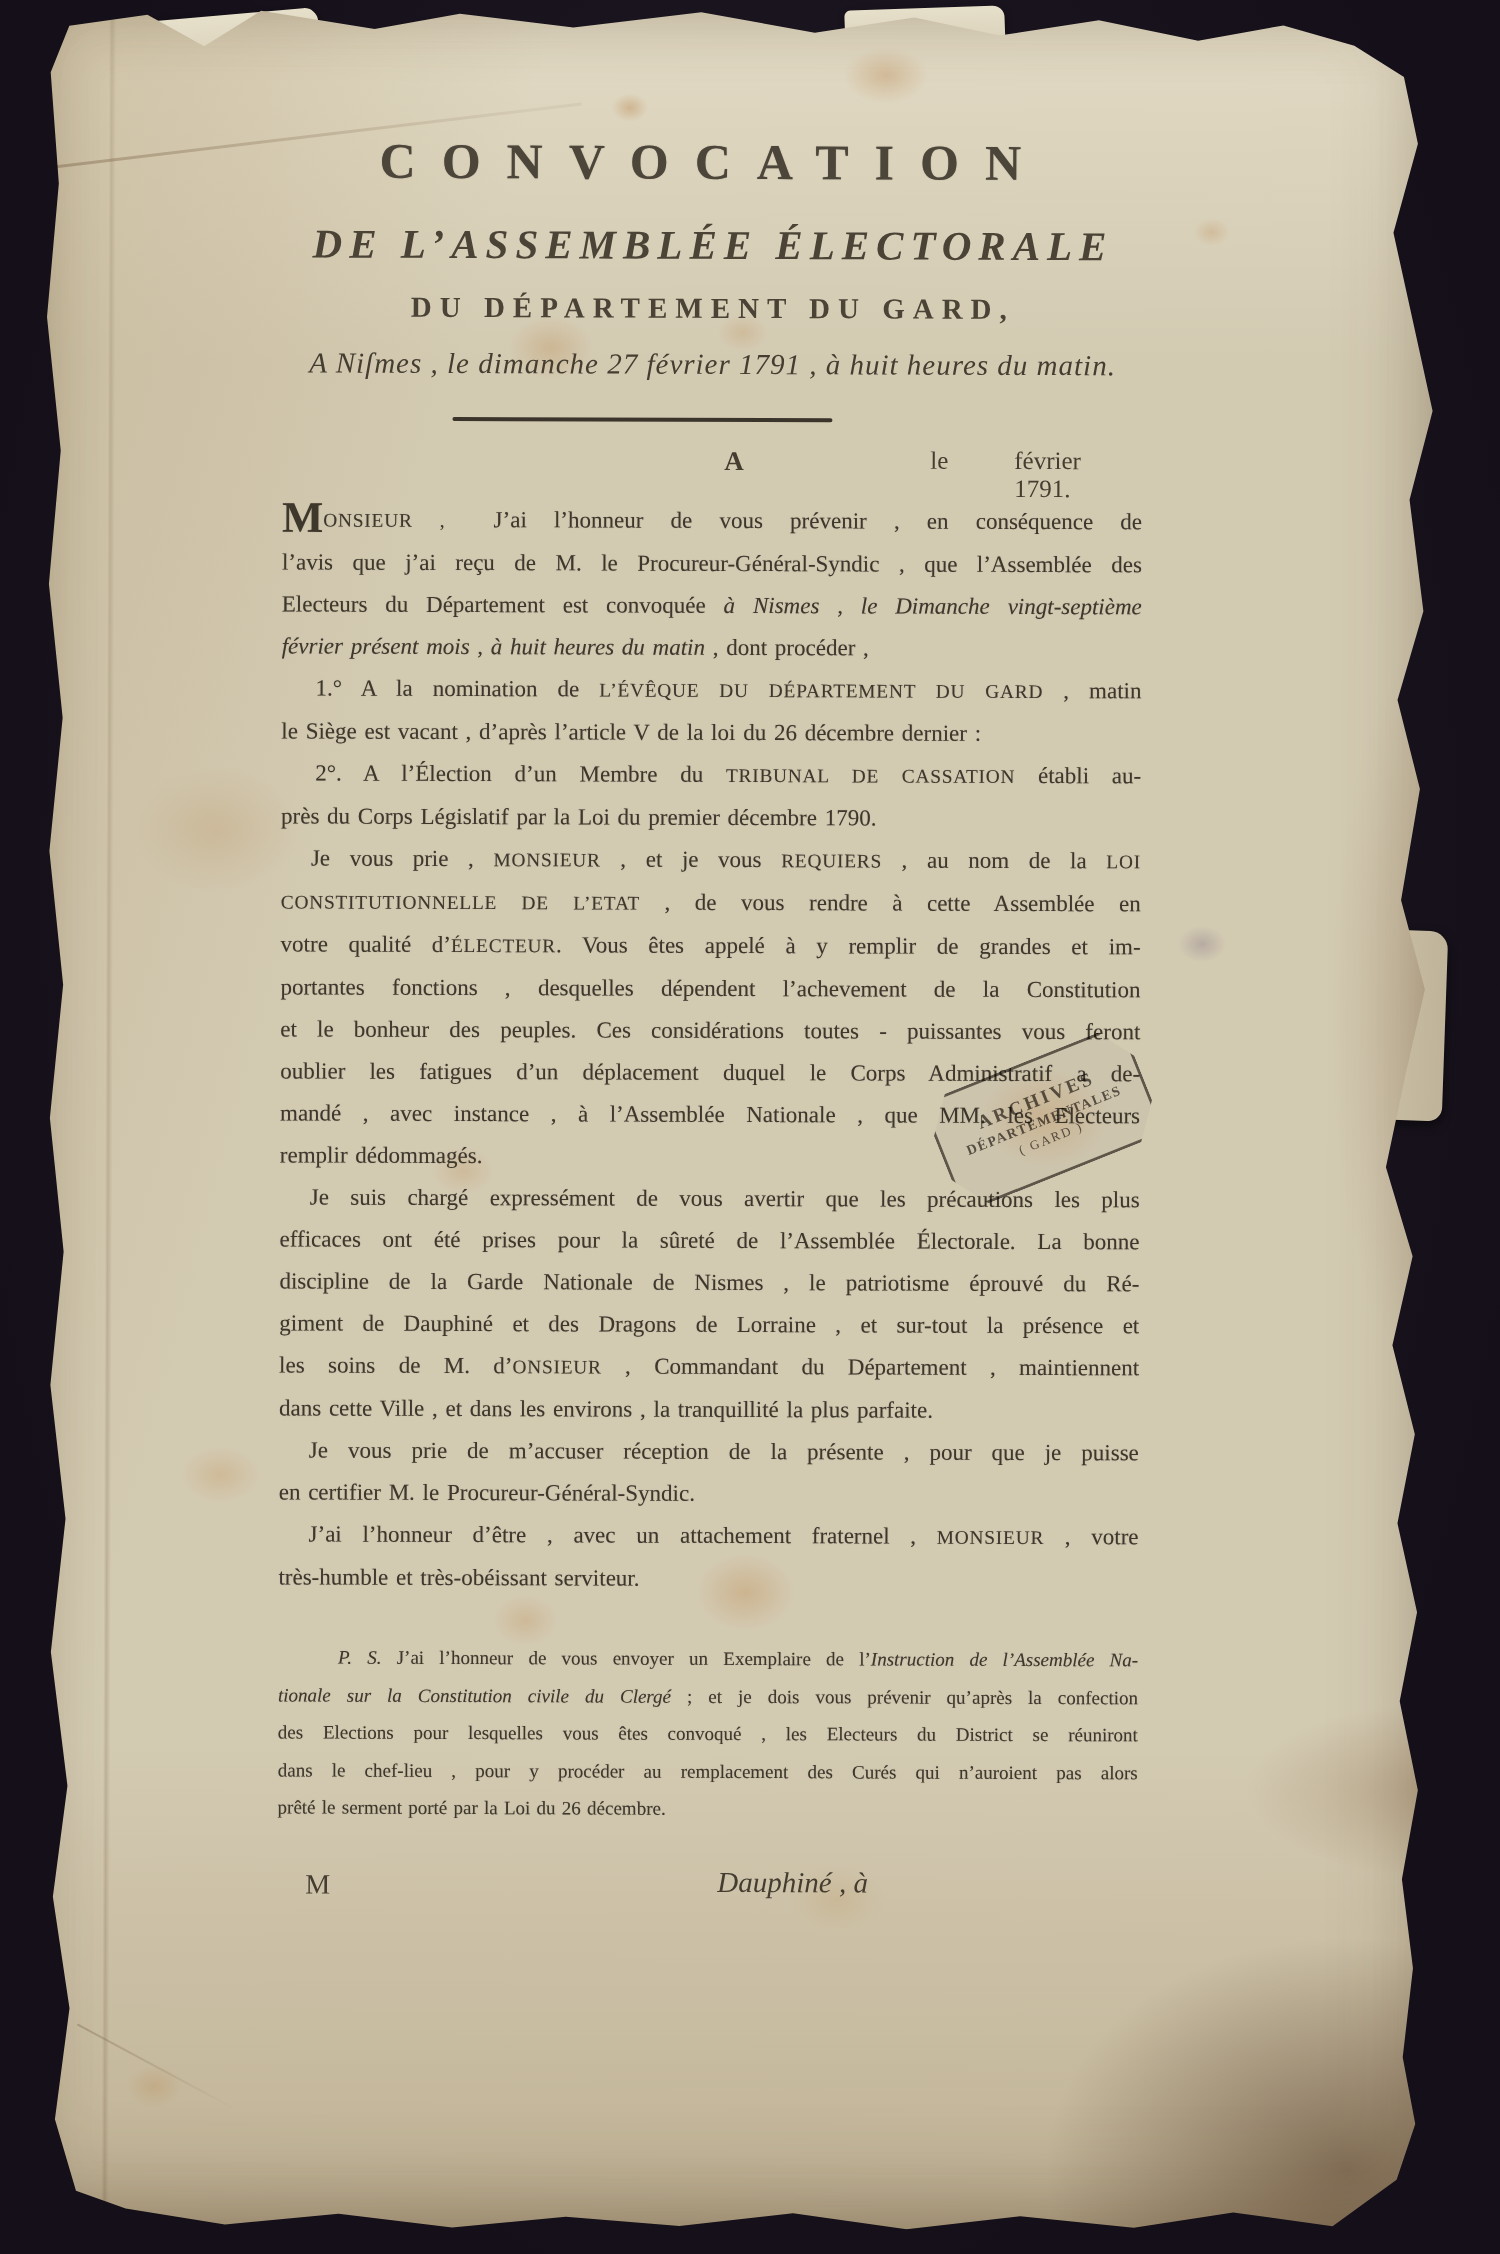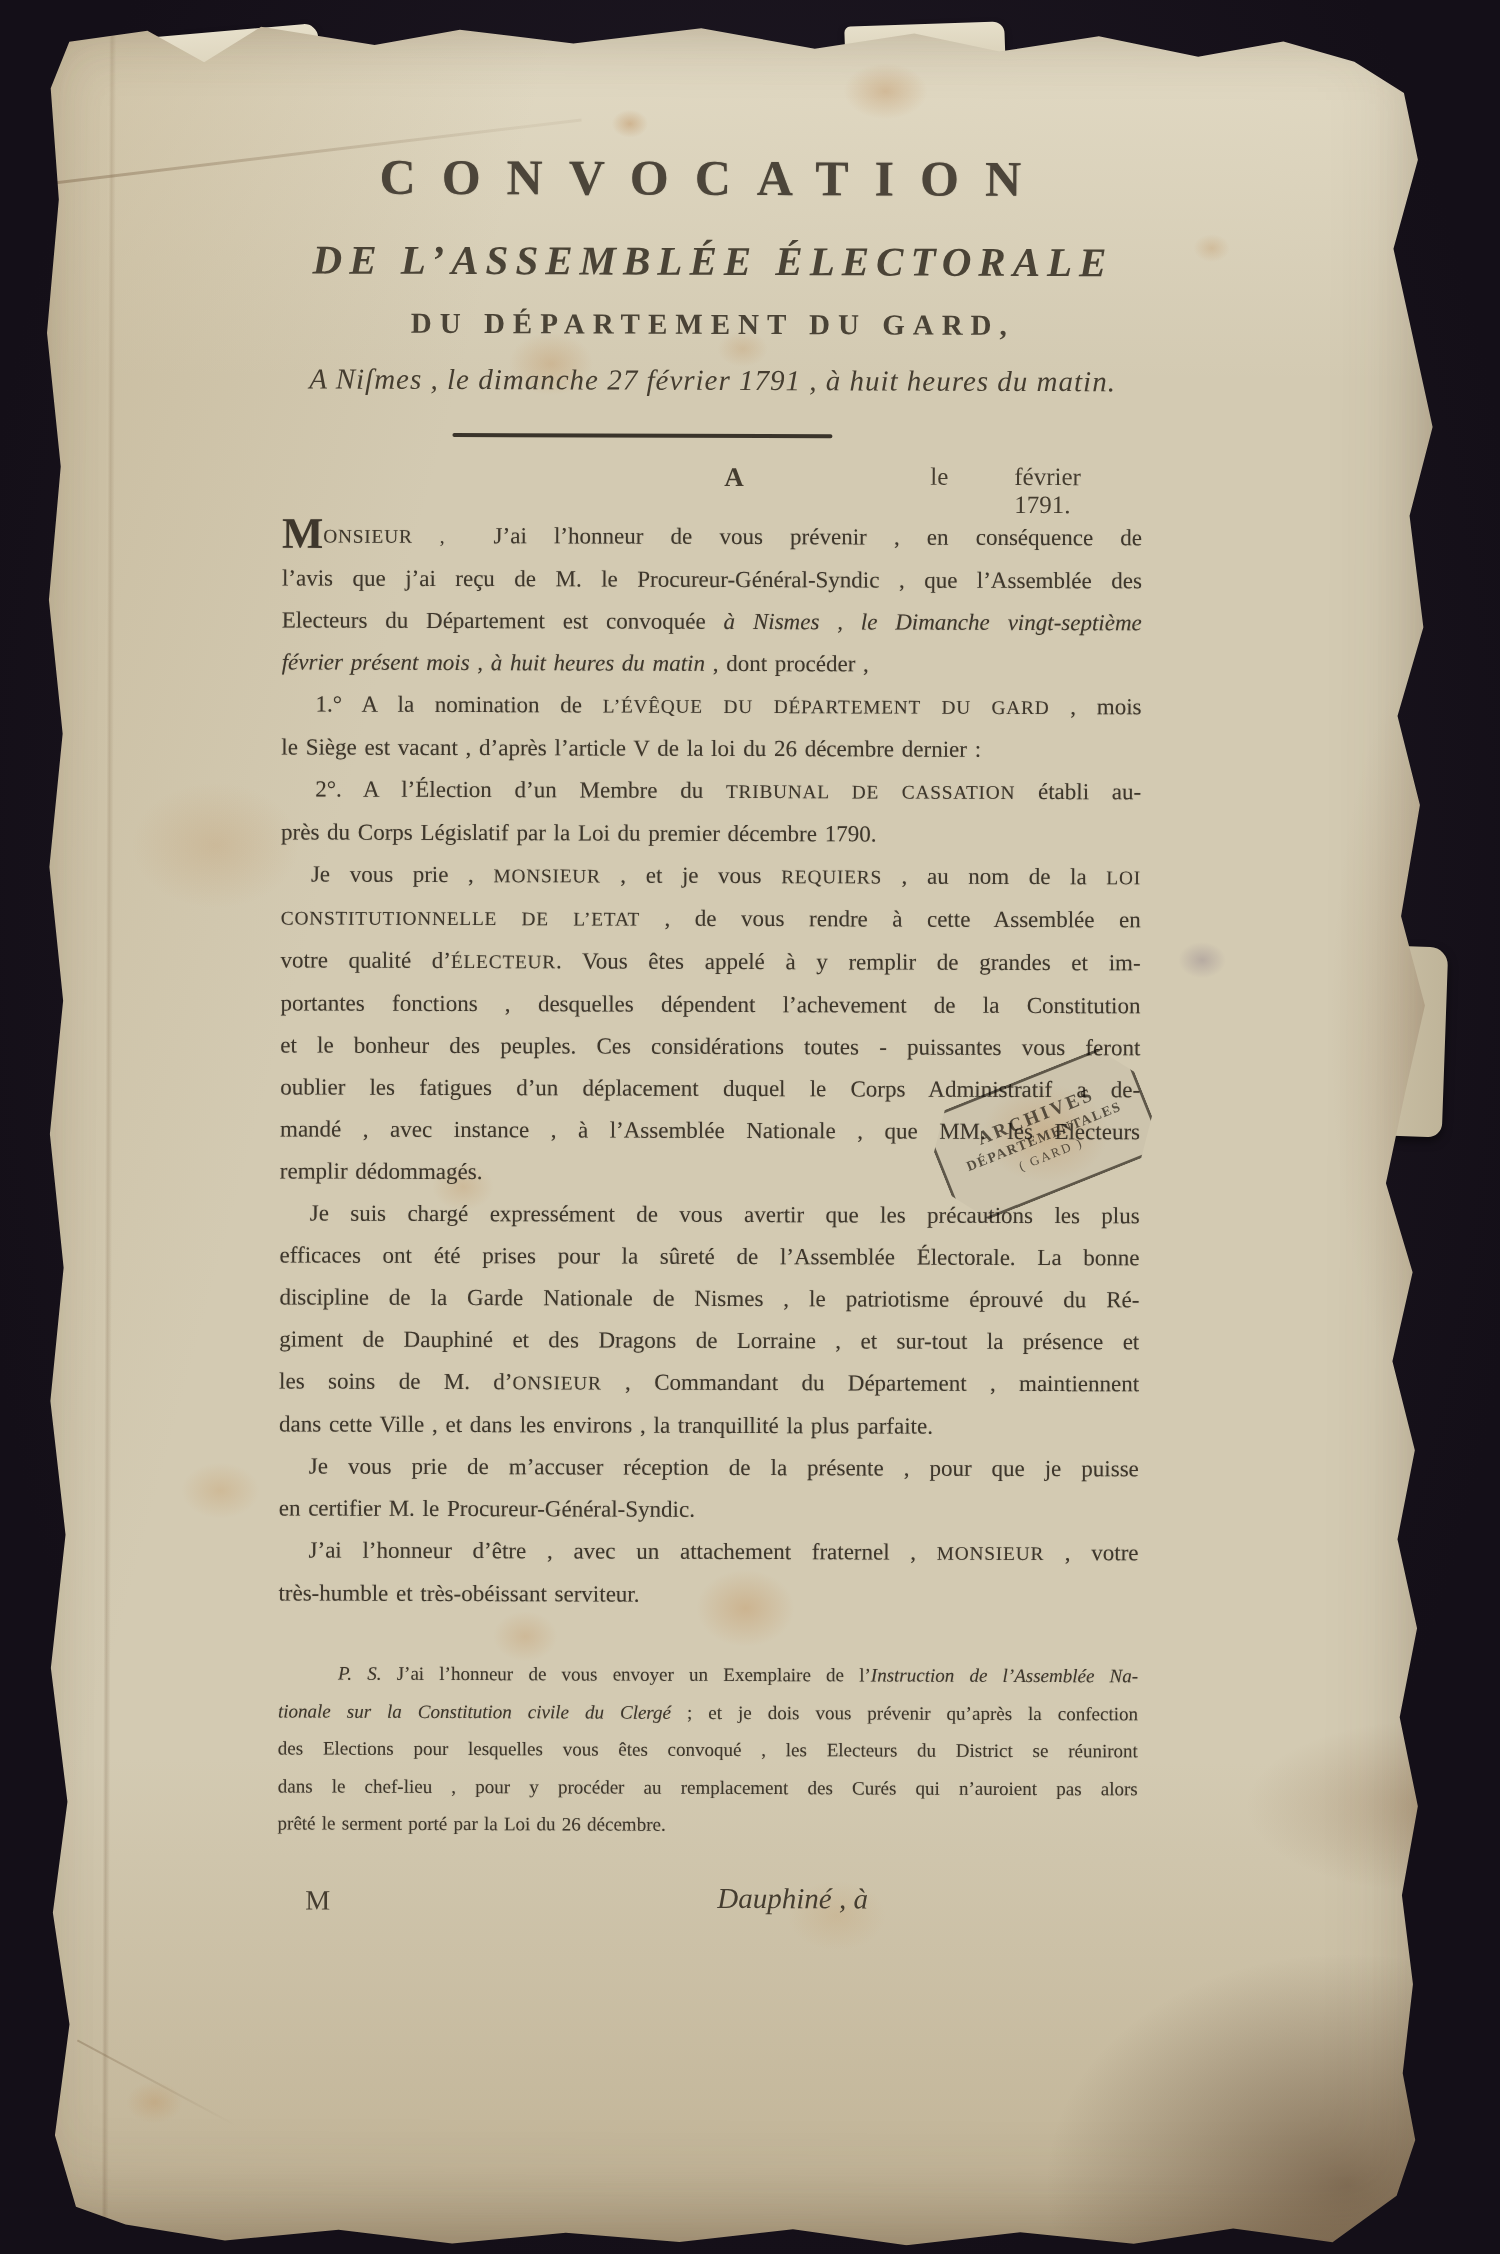--- a/index.html
+++ b/index.html
@@ -2,21 +2,21 @@
 <html><head>
 <meta charset="utf-8">
 <style>
   html,body{margin:0;padding:0;}
   body{
     width:1500px;height:2254px;
     background:radial-gradient(ellipse at 50% 40%, #221c27 0%, #140f18 75%);
     font-family:"Liberation Serif","DejaVu Serif",serif;
     overflow:hidden;position:relative;
   }
-  .stage{position:absolute;inset:0;margin-top:16px;}
+  .stage{position:absolute;inset:0;}
   
   .flap{position:absolute;background:linear-gradient(180deg,#e6dfca,#d6cdb4);box-shadow:0 3px 6px rgba(0,0,0,.5);}
   .flap1{left:110px;top:16px;width:210px;height:60px;transform:rotate(-5deg);border-radius:8px 14px 2px 6px;}
   .flap2{left:300px;top:34px;width:130px;height:44px;transform:rotate(4deg);border-radius:10px 6px 4px 10px;}
   .flap3{left:845px;top:8px;width:160px;height:48px;transform:rotate(-2deg);border-radius:6px 12px 4px 8px;}
   .chip{position:absolute;left:1360px;top:930px;width:85px;height:190px;background:linear-gradient(90deg,#cdc3a9,#bfb499);transform:rotate(2deg);border-radius:10px 18px 14px 8px;box-shadow:0 4px 10px rgba(0,0,0,.5);}
 
   .paper{
     position:absolute;left:30px;top:8px;width:1420px;height:2225px;
     background-color:#d3cab2;
@@ -137,21 +137,21 @@
         <span class="sal-a">A</span>
         <span class="sal-le">le</span>
         <span class="sal-date">février 1791.</span>
       </div>
 
       <div class="body-text">
           <div class="tline fill"><span class="s-dc">M</span><span class="s-sc">ONSIEUR ,</span><span class="s-gap"></span><span class="s-n">J’ai l’honneur de vous prévenir , en conséquence de</span></div>
           <div class="tline fill"><span class="s-n">l’avis que j’ai reçu de M. le Procureur-Général-Syndic , que l’Assemblée des</span></div>
           <div class="tline fill"><span class="s-n">Electeurs du Département est convoquée </span><span class="s-i">à Nismes , le Dimanche vingt-septième</span></div>
           <div class="tline"><span class="s-i">février présent mois , à huit heures du matin</span><span class="s-n"> , dont procéder ,</span></div>
-          <div class="tline fill" style="text-indent: 34px;"><span class="s-n">1.° A la nomination de </span><span class="s-sc">L’ÉVÊQUE DU DÉPARTEMENT DU GARD</span><span class="s-n"> , mois</span></div>
+          <div class="tline fill" style="text-indent: 34px;"><span class="s-n">1.° A la nomination de </span><span class="s-sc">L’ÉVÊQUE DU DÉPARTEMENT DU GARD</span><span class="s-n"> , matin</span></div>
           <div class="tline"><span class="s-n">le Siège est vacant , d’après l’article V de la loi du 26 décembre dernier :</span></div>
           <div class="tline fill" style="text-indent: 34px;"><span class="s-n">2°. A l’Élection d’un Membre du </span><span class="s-sc">TRIBUNAL DE CASSATION</span><span class="s-n"> établi au-</span></div>
           <div class="tline"><span class="s-n">près du Corps Législatif par la Loi du premier décembre 1790.</span></div>
           <div class="tline fill" style="text-indent: 30px;"><span class="s-n">Je vous prie , </span><span class="s-sc">MONSIEUR</span><span class="s-n"> , et je vous </span><span class="s-sc">REQUIERS</span><span class="s-n"> , au nom de la </span><span class="s-sc">LOI</span></div>
           <div class="tline fill"><span class="s-sc">CONSTITUTIONNELLE DE L’ETAT</span><span class="s-n"> , de vous rendre à cette Assemblée en</span></div>
           <div class="tline fill"><span class="s-n">votre qualité d’</span><span class="s-sc">ÉLECTEUR</span><span class="s-n">. Vous êtes appelé à y remplir de grandes et im-</span></div>
           <div class="tline fill"><span class="s-n">portantes fonctions , desquelles dépendent l’achevement de la Constitution</span></div>
           <div class="tline fill"><span class="s-n">et le bonheur des peuples. Ces considérations toutes - puissantes vous feront</span></div>
           <div class="tline fill"><span class="s-n">oublier les fatigues d’un déplacement duquel le Corps Administratif a de-</span></div>
           <div class="tline fill"><span class="s-n">mandé , avec instance , à l’Assemblée Nationale , que MM. les Electeurs</span></div>

